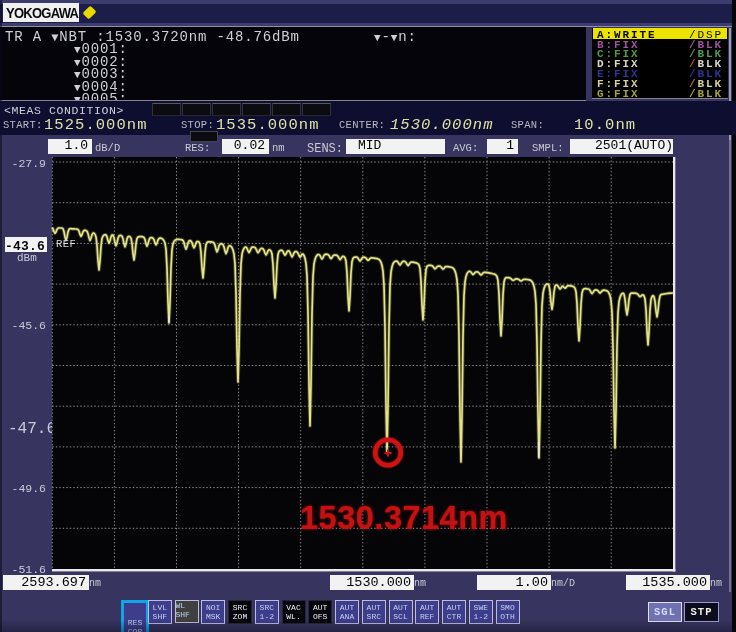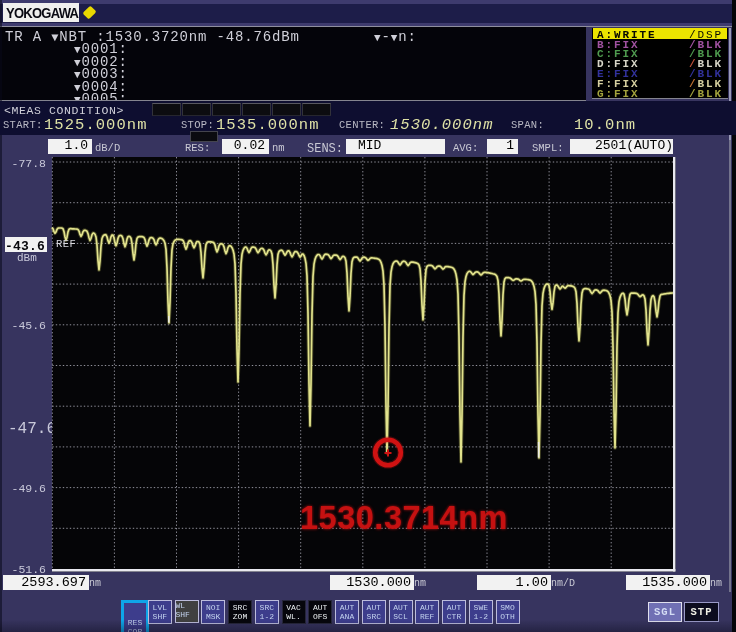--- a/index.html
+++ b/index.html
@@ -77,21 +77,21 @@
 <div class="abs mono" style="left:185px;top:142px;font-size:10.5px;color:#c9c9d4;">RES:</div>
 <div class="wbox" style="left:222px;top:139px;width:43px;height:14.5px;font-size:13px;line-height:14.5px;padding-right:4px;">0.02</div>
 <div class="abs mono" style="left:272px;top:142px;font-size:10.5px;color:#c9c9d4;">nm</div>
 <div class="abs mono" style="left:307px;top:142px;font-size:12px;color:#c9c9d4;">SENS:</div>
 <div class="wbox" style="left:346px;top:139px;width:87px;height:14.5px;font-size:13px;line-height:14.5px;text-align:left;padding-left:12px;">MID</div>
 <div class="abs mono" style="left:453px;top:142px;font-size:10.5px;color:#c9c9d4;">AVG:</div>
 <div class="wbox" style="left:487px;top:139px;width:27px;height:14.5px;font-size:13px;line-height:14.5px;padding-right:4px;">1</div>
 <div class="abs mono" style="left:532px;top:142px;font-size:10.5px;color:#c9c9d4;">SMPL:</div>
 <div class="wbox" style="left:570px;top:139px;width:103px;height:14.5px;font-size:13px;line-height:14.5px;">2501(AUTO)</div>
 
-<div class="abs mono" style="left:8px;top:156.5px;width:38px;text-align:right;font-size:11.5px;color:#c9c9da;">-77.8</div>
+<div class="abs mono" style="left:8px;top:156.5px;width:38px;text-align:right;font-size:11.5px;color:#c9c9da;">-27.9</div>
 <div class="abs" style="left:5px;top:236.5px;width:42px;height:15px;background:#f2f2f2;"></div>
 <div class="abs mono" style="left:5px;top:238.5px;width:40px;text-align:center;font-size:13px;font-weight:bold;color:#08080c;letter-spacing:0.2px;">-43.6</div>
 <div class="abs mono" style="left:17px;top:251.5px;font-size:11px;color:#c9c9da;">dBm</div>
 <div class="abs mono" style="left:8px;top:318.5px;width:38px;text-align:right;font-size:11.5px;color:#c9c9da;">-45.6</div>
 <div class="abs mono" style="left:8px;top:400px;width:38px;text-align:left;font-size:16px;color:#c9c9da;margin-top:20px;">-47.6</div>
 <div class="abs mono" style="left:8px;top:481.5px;width:38px;text-align:right;font-size:11.5px;color:#c9c9da;">-49.6</div>
 <div class="abs mono" style="left:8px;top:563px;width:38px;text-align:right;font-size:11.5px;color:#c9c9da;">-51.6</div>
 
 <svg class="abs" style="left:0;top:0;" width="736" height="632" viewBox="0 0 736 632">
   <rect x="52" y="157" width="623.5" height="414.5" fill="#050507"></rect>

